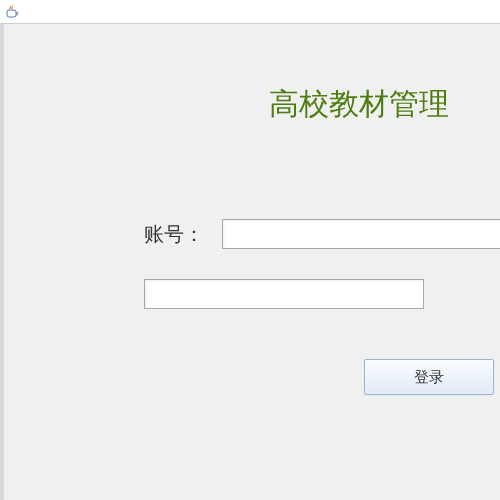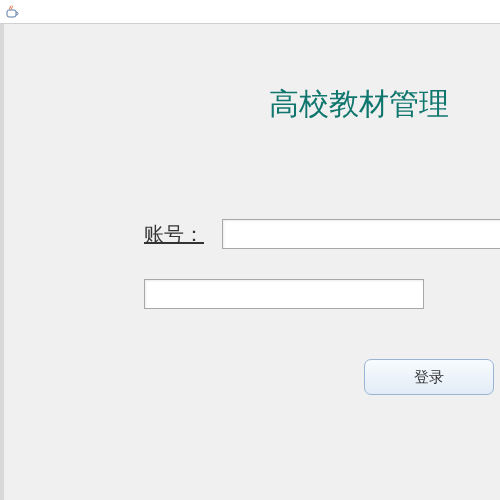--- a/index.html
+++ b/index.html
@@ -37,21 +37,21 @@
       width: 100%;
       height: 476px;
       position: relative;
       border-left: 4px solid #d8d8d8;
     }
     .app-title {
       position: absolute;
       top: 60px;
       left: 265px;
       font-size: 30px;
-      color: #0f766e;
+      color: #4d7c0f;
       font-weight: normal;
       white-space: nowrap;
     }
     .form-row {
       position: absolute;
       display: flex;
       align-items: center;
     }
     .form-row.account-row {
       top: 195px;
@@ -59,21 +59,20 @@
     }
     .form-row.password-row {
       top: 255px;
       left: 140px;
     }
     .field-label {
       font-size: 20px;
       color: #333333;
       margin-right: 18px;
       white-space: nowrap;
-      text-decoration: underline;
     }
     .text-input {
       width: 280px;
       height: 30px;
       border: 1px solid #a8a8a8;
       background: #ffffff;
       padding: 2px 6px;
       font-size: 14px;
       box-shadow: inset 1px 1px 2px rgba(0,0,0,0.08);
     }
@@ -82,21 +81,21 @@
       top: 335px;
       left: 360px;
       width: 130px;
       height: 36px;
       background: linear-gradient(to bottom, #f8fbfe, #e2ecf7);
       border: 1px solid #9ab5d3;
       color: #333333;
       font-size: 15px;
       font-family: inherit;
       cursor: pointer;
-      border-radius: 7px;
+      border-radius: 2px;
     }
   </style>
 </head>
 <body>
 
 <div class="title-bar">
   <span class="java-icon">
     <svg viewBox="0 0 16 16">
       <path d="M3 8 Q3 6 5 6 L10 6 Q12 6 12 8 L12 11 Q12 13 10 13 L5 13 Q3 13 3 11 Z" fill="#ffffff" stroke="#5b7ba5" stroke-width="1"></path>
       <path d="M12 8 Q14 8 14 9.5 Q14 11 12 11" fill="none" stroke="#5b7ba5" stroke-width="1"></path>

